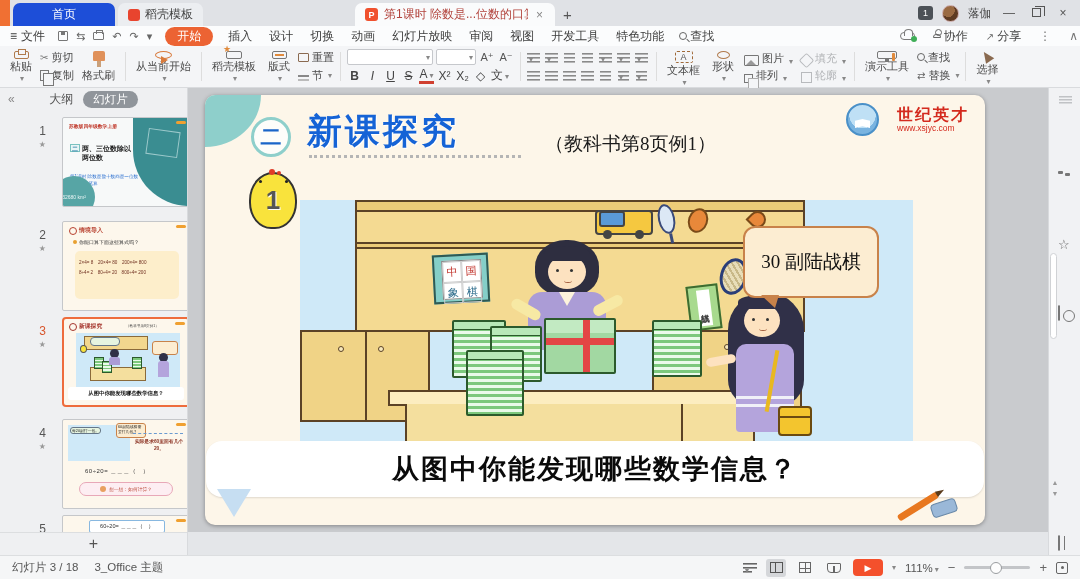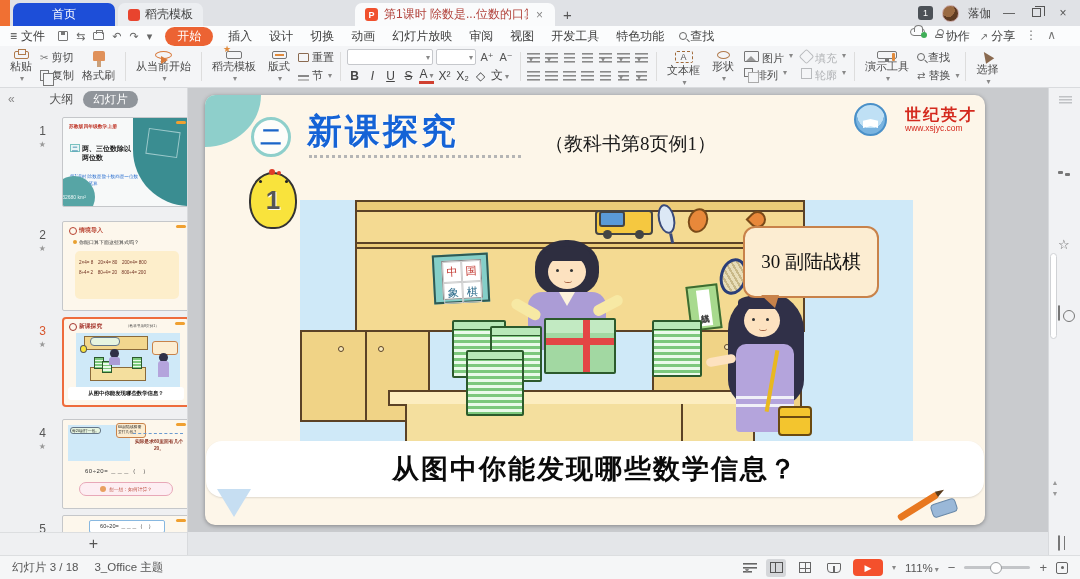--- a/index.html
+++ b/index.html
@@ -33,21 +33,21 @@
 .mi{font-size:11px}
 .ic-save{width:10px;height:10px;border:1.2px solid #777;border-radius:1px;position:relative;display:inline-block}
 .ic-save::before{content:"";position:absolute;left:2px;top:0;width:4px;height:3px;background:#777}
 .ic-print{width:11px;height:8px;border:1.2px solid #777;border-radius:1px;position:relative;display:inline-block}
 .ic-print::before{content:"";position:absolute;left:2px;top:-3px;width:5px;height:3px;border:1.2px solid #777;border-bottom:none}
 .mitem{padding:1px 2px}
 .mitem.active{background:#ec6333;color:#fff;border-radius:10px;padding:1px 12px}
 .mfind{display:flex;align-items:center;gap:3px;color:#444}
 .lens{width:8px;height:8px;border:1.3px solid #666;border-radius:50%;position:relative;display:inline-block}
 .lens::after{content:"";position:absolute;left:6px;top:7px;width:4px;height:1.4px;background:#666;transform:rotate(45deg)}
-.mb-right{position:absolute;right:24px;display:flex;gap:10px;color:#444}
+.mb-right{position:absolute;right:2px;display:flex;align-items:center;gap:18px;color:#444}
 .ic-cloud{width:15px;height:8px;border:1.2px solid #7a7a7a;border-radius:6px;position:relative;display:inline-block}
 .ic-cloud::before{content:"";position:absolute;left:3px;top:-4px;width:7px;height:6px;border:1.2px solid #7a7a7a;border-bottom:none;border-radius:50% 50% 0 0;background:#fbfcfd}
 .ic-cloud::after{content:"";position:absolute;right:-3px;bottom:-3px;width:6px;height:6px;background:#3fae57;border-radius:50%}
 .ic-person{width:8px;height:4px;border:1.2px solid #666;border-radius:3px 3px 0 0;position:relative;display:inline-block}
 .ic-person::before{content:"";position:absolute;left:1.5px;top:-6px;width:5px;height:5px;border:1.2px solid #666;border-radius:50%}
 .ic-share{font-size:10px;color:#666}
 .vdots{color:#777;letter-spacing:0}
 
 .ribbon{height:42px;background:#f4f5f7;border-bottom:1px solid #d9dbde;display:flex;align-items:stretch;padding:2px 6px;gap:4px}
 .rdiv{width:1px;background:#ddd;margin:4px 2px}
@@ -88,21 +88,21 @@
 .ic-arr::before{content:"";position:absolute;left:3px;top:3px;width:9px;height:9px;border:1.2px solid #aaa;background:#f4f5f7}
 .grayed{color:#b0b2b5}
 .ic-fill{width:11px;height:11px;border:1.2px solid #b8babd;transform:rotate(45deg);display:inline-block;border-radius:2px}
 .ic-outl{width:11px;height:11px;border:1.6px solid #b8babd;display:inline-block}
 .ic-mon{width:20px;height:13px;border:1.4px solid #777;border-radius:2px;position:relative;display:inline-block}
 .ic-mon::before{content:"";position:absolute;left:7px;bottom:-4px;width:4px;height:3px;background:#777}
 .ic-mon::after{content:"";position:absolute;right:1px;top:1px;width:3px;height:8px;background:#e08a3c;border-radius:1px}
 .ic-rep{font-size:10px;color:#666}
 .ic-sel{width:0;height:0;border-left:5px solid transparent;border-right:5px solid transparent;border-bottom:11px solid #8a6a50;transform:rotate(-35deg);display:inline-block}
 .grid2{display:grid;grid-template-columns:auto auto;gap:1px 8px;align-items:center;font-size:11px;color:#4a4a4a;padding:2px 2px}
-.g-item{display:flex;align-items:flex-start;gap:3px;white-space:nowrap}
+.g-item{display:flex;align-items:flex-end;gap:3px;white-space:nowrap}
 
 .main{display:flex;height:467px}
 
 .slidepanel{width:188px;background:#eff0f2;border-right:1px solid #d8dadd;display:flex;flex-direction:column}
 .panel-header{height:22px;display:flex;align-items:center;justify-content:center;gap:10px;position:relative;font-size:12px;color:#555}
 .collapse-btn{position:absolute;left:8px;color:#888}
 .ptab.pill{background:#90959b;color:#fff;border-radius:10px;padding:1px 10px;font-size:11.5px}
 .thumbs{position:relative;flex:1;overflow:hidden}
 .tnum{position:absolute;width:16px;text-align:right;font-size:12px;color:#555}
 .tstar{position:absolute;width:16px;text-align:right;font-size:8px;color:#999}
@@ -158,21 +158,21 @@
 .notesbar{height:23px;background:#f6f7f8;border-top:1px solid #dcdee0;display:flex;align-items:center;gap:6px;padding:0 10px;color:#9aa0a6}
 .ic-note{width:13px;height:10px;border:1.2px solid #999;border-radius:2px;position:relative}
 .ic-note::before{content:"";position:absolute;left:2px;top:2px;width:7px;height:1.3px;background:#999;box-shadow:0 3px 0 #999}
 
 .slide{position:absolute;left:17px;top:7px;width:780px;height:430px;background:#fdf6e9;border-radius:10px;box-shadow:0 1px 4px rgba(0,0,0,.35);overflow:hidden}
 .corner-teal{position:absolute;left:0;top:0;width:56px;height:52px;background:#8ecfcb;border-radius:0 0 100% 0}
 .badge-circle{position:absolute;left:46px;top:22px;width:40px;height:40px;border:3px solid #8ecfcb;border-radius:50%;background:#fdfdfa;color:#1a65c8;font-size:21px;font-weight:bold;display:flex;align-items:center;justify-content:center}
 .slide-title{position:absolute;left:102px;top:13px;font-size:35px;font-weight:bold;color:#1563d6;letter-spacing:3px;text-shadow:1px 1px 0 #fff}
 .title-dots{position:absolute;left:104px;top:60px;width:212px;border-bottom:3px dotted #b5b5b5}
 .slide-subtitle{position:absolute;left:340px;top:36px;font-size:19px;color:#1a1a1a;font-family:"Liberation Serif","DejaVu Serif",serif}
-.logo{position:absolute;right:8px;top:8px;display:flex;align-items:center;gap:18px}
+.logo{position:absolute;right:16px;top:8px;display:flex;align-items:center;gap:18px}
 .logo-circle{width:33px;height:33px;border-radius:50%;border:2px solid #4a90c8;background:radial-gradient(circle at 50% 35%,#bfe0f5 0 55%,#7ab4e0 56%);position:relative}
 .logo-circle::after{content:"";position:absolute;left:7px;top:14px;width:15px;height:9px;background:#fff;clip-path:polygon(0 20%,50% 0,100% 20%,100% 100%,50% 80%,0 100%)}
 .logo-name{font-size:16px;font-weight:bold;color:#d42a1e;letter-spacing:2px;line-height:1}
 .logo-url{font-size:8.5px;color:#d42a1e}
 .chick{position:absolute;left:44px;top:77px;width:48px;height:57px;background:#f9e33c;border:2px solid #333;border-radius:50% 50% 46% 46%;display:flex;align-items:center;justify-content:center;font-size:26px;font-weight:bold;color:#555;text-shadow:1px 1px 0 #fff}
 .chick::before{content:"";position:absolute;left:18px;top:-5px;width:6px;height:6px;background:#e03c28;border-radius:50%;box-shadow:7px 1px 0 -1px #e03c28}
 .chick::after{content:"";position:absolute;left:8px;top:6px;width:3px;height:3px;background:#222;border-radius:50%;box-shadow:26px 0 0 #222}
 
 .illus{position:absolute;left:95px;top:105px;width:613px;height:242px;background:#cfe9f8;overflow:hidden}
 .wallshelf{position:absolute;left:55px;top:0;width:450px;height:132px;background:#f4da92;border:2px solid #5b4226}

